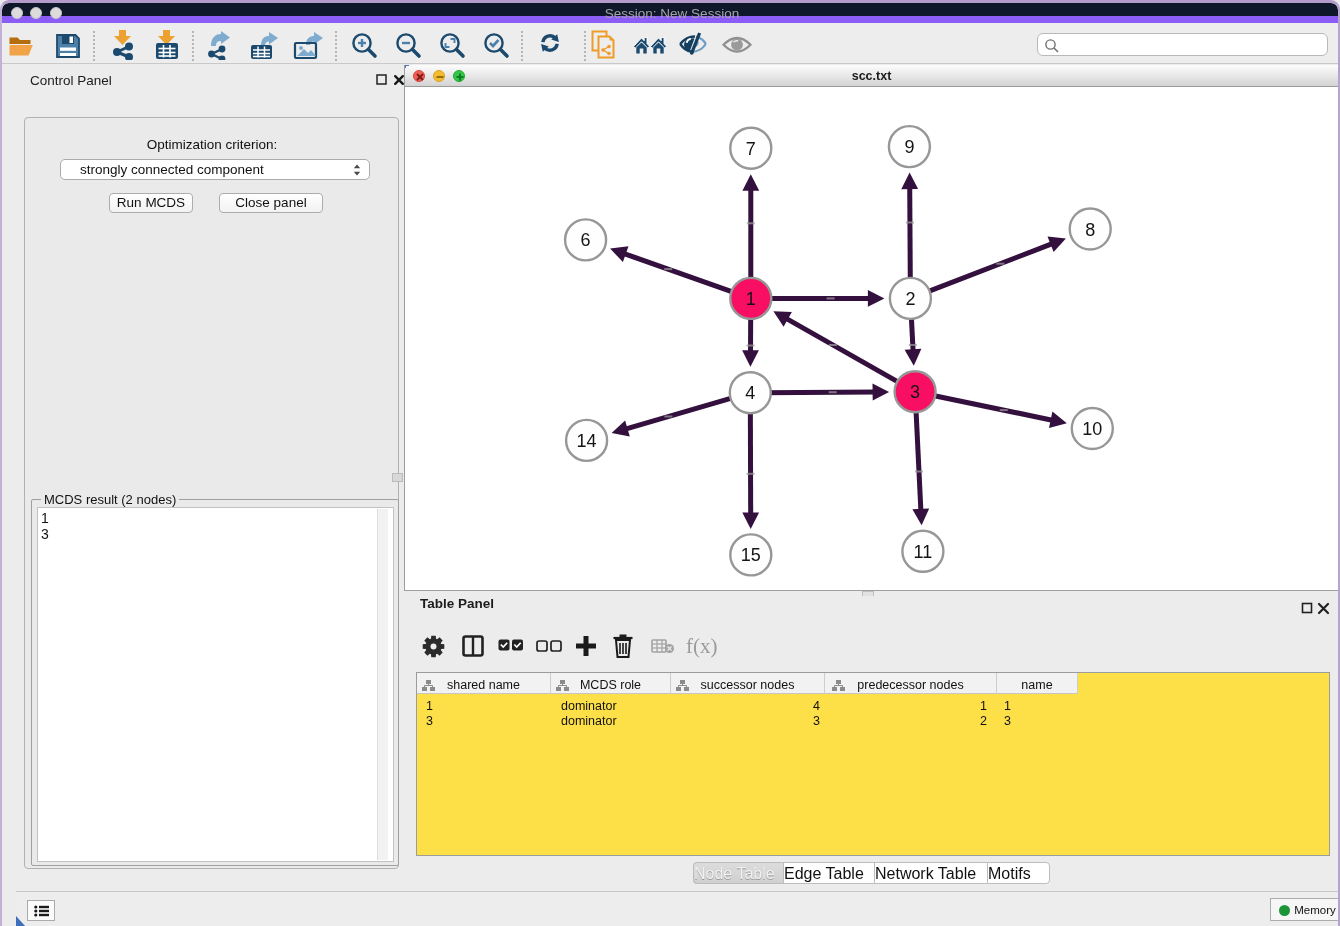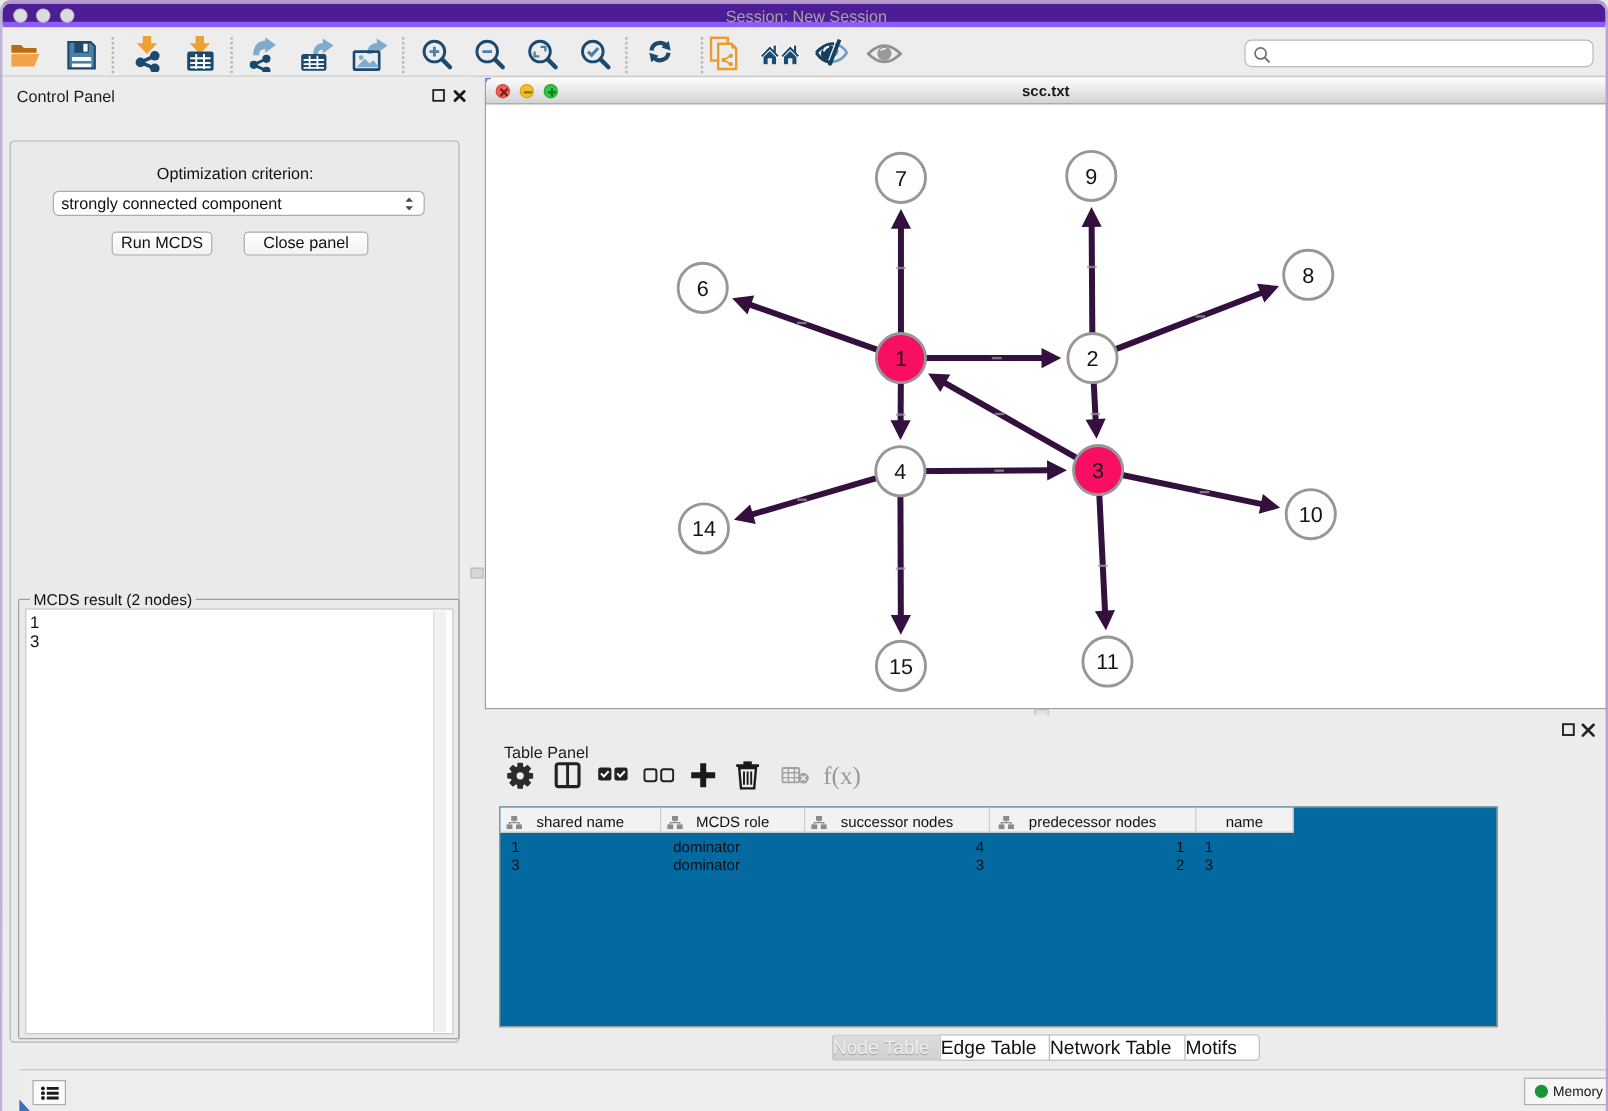--- a/index.html
+++ b/index.html
@@ -1,53 +1,53 @@
 <!DOCTYPE html>
 <html><head><meta charset="utf-8">
 <style>
 *{margin:0;padding:0;box-sizing:border-box}
 html,body{width:1340px;height:926px;overflow:hidden;font-family:"Liberation Sans",sans-serif;background:#ececec}
 .abs{position:absolute}
 #app{position:relative;width:1340px;height:926px;background:#ececec}
 
 #wborder{left:0;top:0;width:1340px;height:926px;border-top:3px solid #b49bcb;border-left:2px solid #c0b2d6;border-right:2px solid #b5a4d0;border-radius:9px 9px 0 0;z-index:50;pointer-events:none}
-#titlebar{left:2px;top:3px;width:1336px;height:20px;background:#4c1d95;border-radius:7px 7px 0 0;border-bottom:5px solid #8b5cf6}
+#titlebar{left:2px;top:3px;width:1336px;height:20px;background:#0f172a;border-radius:7px 7px 0 0;border-bottom:7px solid #8b5cf6}
 #titlebar .dot{position:absolute;top:4px;width:12px;height:12px;border-radius:50%;background:#dcdcdc;border:1px solid #c6c6c6}
 #wtitle{left:0;top:3px;width:1340px;text-align:center;font-size:13.5px;color:#a4a4a4}
 #toolbar{left:2px;top:23px;width:1336px;height:41px;background:#ededed;border-bottom:1px solid #c9c9c9}
 .vsep{position:absolute;top:8px;height:30px;width:0;border-left:2px dotted #b5b5b5}
 
-#cpanel{left:0;top:64px;width:392px;height:827px;background:#ececec}
+#cpanel{left:16px;top:64px;width:392px;height:827px;background:#ececec}
 #cpanel h1{position:absolute;left:14px;top:9px;font-size:13.5px;font-weight:400;color:#1c1c1c}
 .winbtn{position:absolute;font-size:12px;color:#222}
 #cpinner{left:8px;top:53px;width:375px;height:752px;border:1px solid #b1b1b1;border-radius:4px;background:#eaeaea}
 .tabs{position:absolute;display:flex;height:21px;font-size:13.5px}
 .tab{border:1px solid #bdbdbd;border-right:none;background:#fff;color:#111;display:flex;align-items:center;justify-content:center}
 .tab:first-child{border-radius:4px 0 0 4px}
 .tab:last-child{border-radius:0 4px 4px 0;border-right:1px solid #bdbdbd}
 .tab.sel{background:linear-gradient(#dcdcdc,#d0d0d0);color:#f3f3f3;text-shadow:0 1px 0 #9a9a9a}
 #optlabel{left:0;top:73px;width:392px;text-align:center;font-size:13.5px;color:#111}
-#dropdown{left:44px;top:95px;width:310px;height:21px;background:#fff;border:1px solid #ababab;border-radius:5px;font-size:13.5px;color:#111;line-height:19px;padding-left:6px}
+#dropdown{left:44px;top:95px;width:310px;height:21px;background:#fff;border:1px solid #ababab;border-radius:5px;font-size:13.5px;color:#111;line-height:19px;padding-left:19px}
 .pushbtn{position:absolute;height:20px;background:linear-gradient(#ffffff,#f2f2f2);border:1px solid #adadad;border-radius:4px;font-size:13.5px;color:#111;text-align:center}
 
 #mcdsfs{left:15px;top:435px;width:368px;height:367px;border:1px solid #9f9f9f;border-radius:2px}
 #mcdslegend{left:25px;top:428px;background:#eaeaea;padding:0 3px;font-size:13px;color:#111}
 #mcdstext{left:21px;top:443px;width:357px;height:355px;background:#fff;border:1px solid #c2c2c2;font-size:14px;color:#111;line-height:15.5px;padding:3px 0 0 3px}
 #mcdssb{left:361px;top:445px;width:11px;height:351px;background:#f2f2f2;border-left:1px solid #ddd}
 
 #netframe{left:404px;top:65px;width:935px;height:526px;background:#fff;border:1px solid #9e9e9e;border-top:none}
 #nettitle{left:0;top:0;width:933px;height:22px;background:linear-gradient(#fdfdfd,#d3d3d3);border-bottom:1px solid #9a9a9a}
 .tl{position:absolute;top:5px;width:12px;height:12px;border-radius:50%}
 #netname{left:0;top:4px;width:933px;text-align:center;font-size:12.5px;color:#1a1a1a;font-weight:700}
 #netcanvas{left:0;top:23px;width:933px;height:501px;background:#fff}
 
 #tpanel{left:404px;top:596px;width:936px;height:294px;background:#ececec}
-#tpanel h1{position:absolute;left:16px;top:24px;font-size:13.5px;font-weight:400;color:#1c1c1c}
+#tpanel h1{position:absolute;left:16px;top:0;font-size:13.5px;font-weight:700;color:#1c1c1c}
 #ttools{left:10px;top:26px;width:908px;height:40px}
-#twhite{left:12px;top:76px;width:832px;height:184px;background:#0369a1;border:1px solid #9c9c9c}
+#twhite{left:12px;top:76px;width:914px;height:184px;background:#fde047;border:1px solid #9c9c9c}
 #thead{left:0;top:0;width:661px;height:21px;background:#f2f2f2;border-bottom:1px solid #c6c6c6;font-size:12.5px;color:#111}
 .hcell{position:absolute;top:0;height:21px;padding-top:3px;border-right:1px solid #cdcdcd;display:flex;align-items:center;justify-content:center}
 .trow{position:absolute;font-size:12.5px;color:#111;height:16px;line-height:16px}
 .bt{position:absolute;top:266px;height:22px;border:1px solid #bdbdbd;border-right:none;background:#fff;color:#111;font-size:16px;text-align:left;line-height:21px}
 
 </style></head><body>
 <div id="app">
 <div class="abs" id="titlebar">
  <span class="dot" style="left:9px"></span>
       <span class="dot" style="left:28px"></span>

